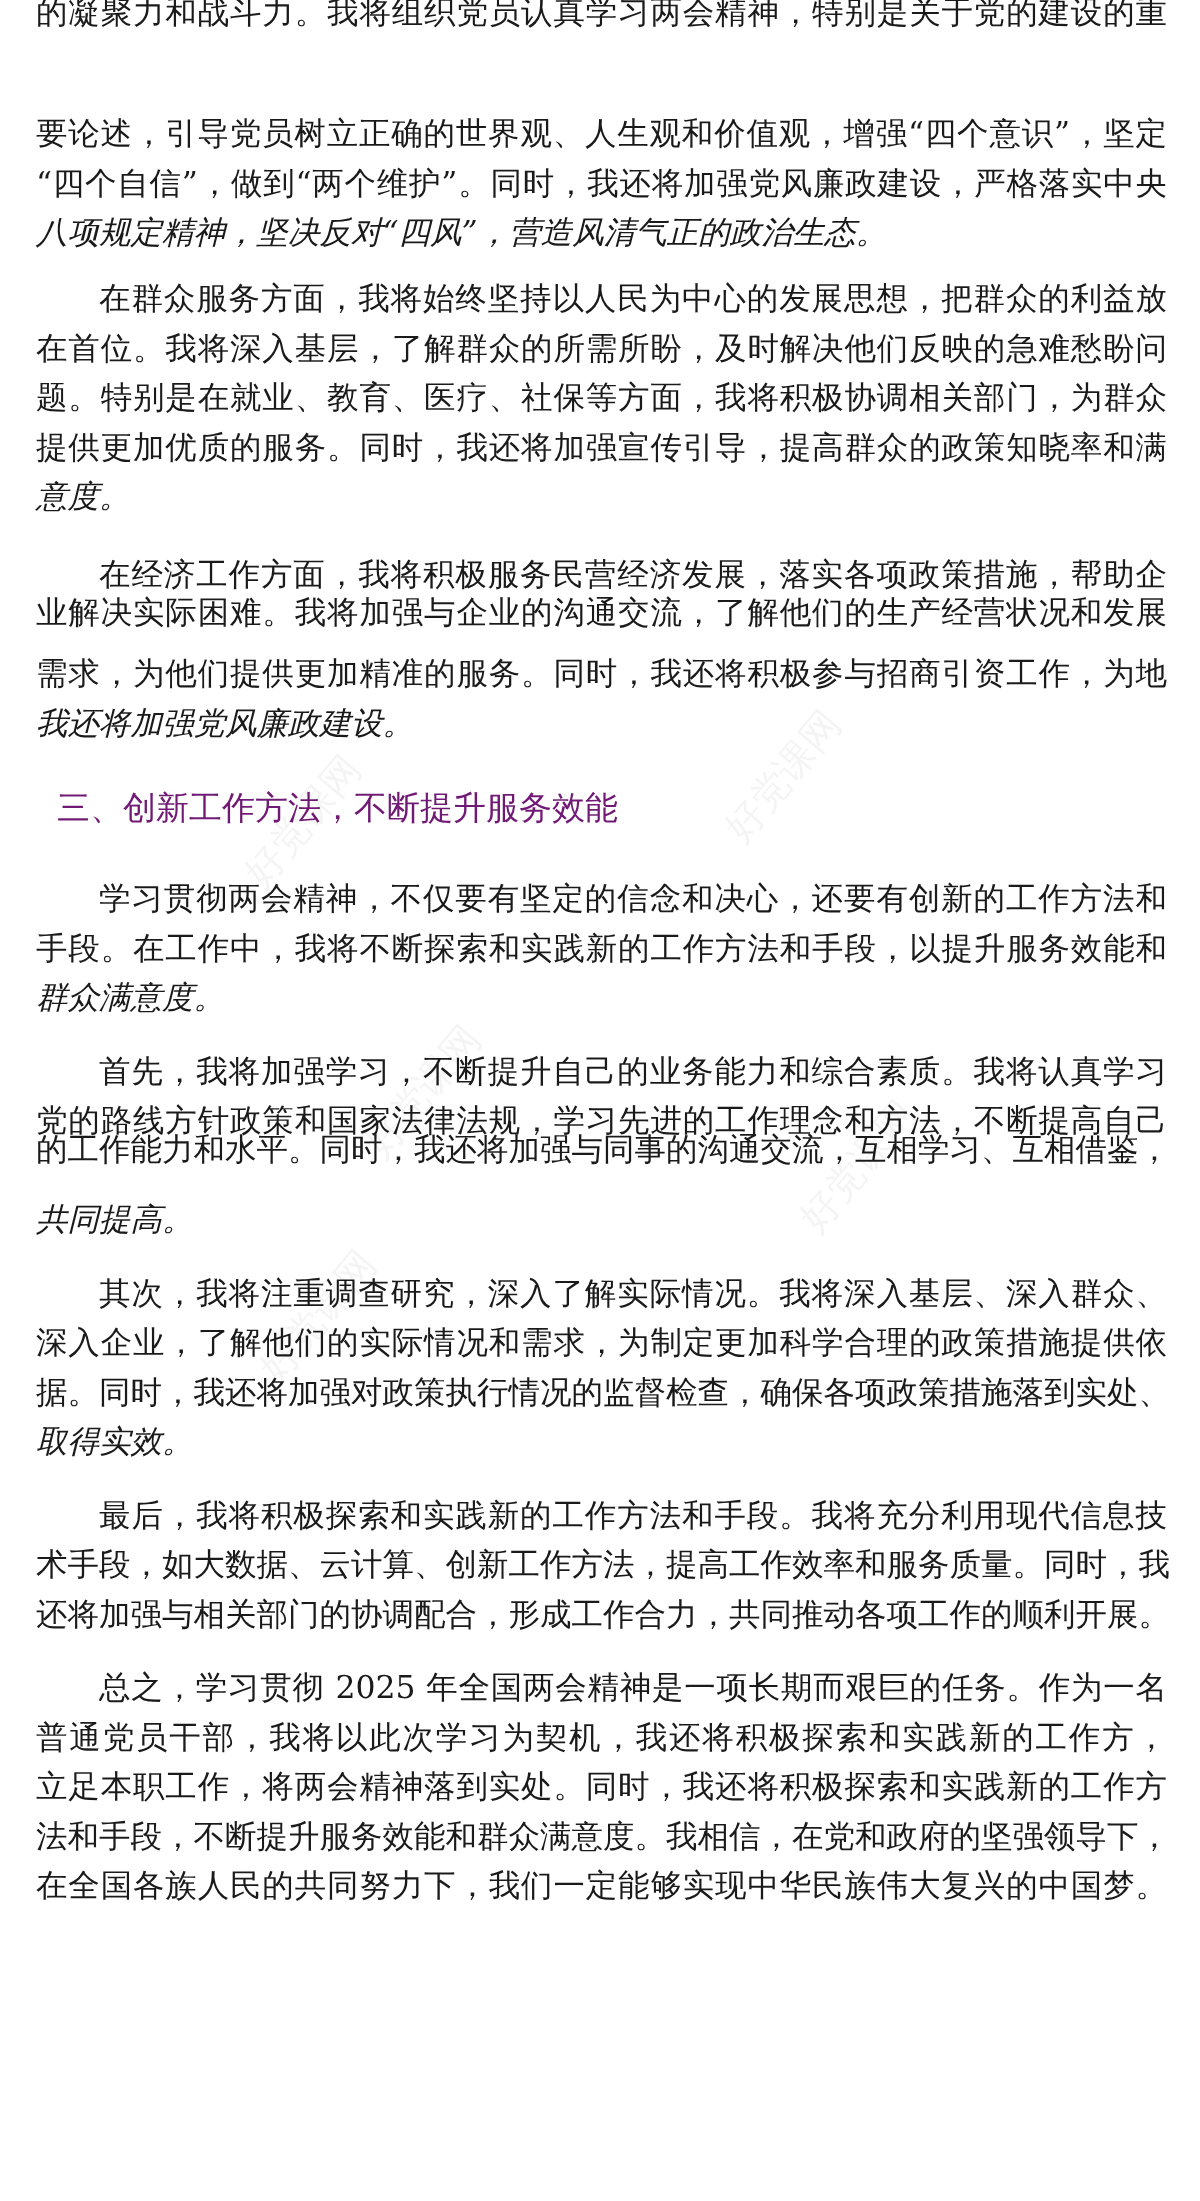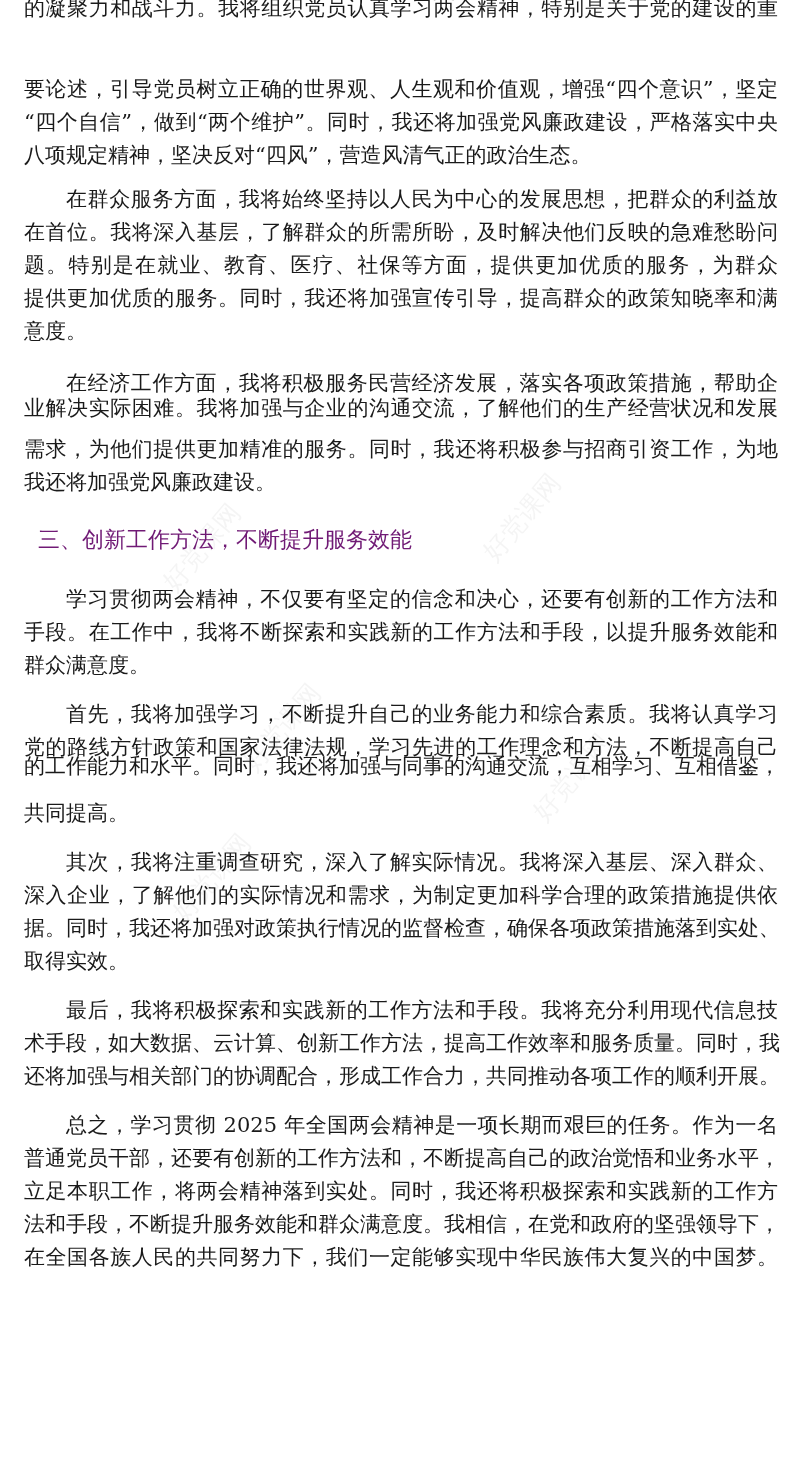--- a/index.html
+++ b/index.html
@@ -1,41 +1,41 @@
 <!DOCTYPE html>
 <html><head>
   <meta charset="utf-8">
   <style>
     html, body { margin: 0; padding: 0; background: #ffffff; }
     body { width: 800px; height: 1467px; position: relative; overflow: hidden;
            font-family: "DejaVu Serif", "Liberation Serif", serif; color: #1a1a1a; }
     .page { position: absolute; left: 24px; top: 0; width: 754px; }
     .line { position: absolute; left: 0; width: 754px; font-size: 21px; line-height: 33px;
             white-space: nowrap; text-align: justify; text-align-last: justify; letter-spacing: 0px; }
-    .line.last { text-align-last: left; }
+    .line.last { text-align-last: left; font-style: italic; }
     .line.indent { padding-left: 42px; width: 712px; }
     .heading { position: absolute; left: 38px; font-size: 22px; line-height: 33px; color: #701a75;
                font-family: "DejaVu Sans", "Liberation Sans", sans-serif; white-space: nowrap; }
     .wm { position: absolute; font-size: 26px; color: rgba(0,0,0,0.045);
           font-family: "DejaVu Sans", sans-serif; transform: rotate(-50deg); white-space: nowrap;
           pointer-events: none; }
   </style>
 </head>
 <body>
 
 <div class="page">
   <div class="line" style="top:-8px">的凝聚力和战斗力。我将组织党员认真学习两会精神，特别是关于党的建设的重</div>
 
   <div class="line" style="top:73px">要论述，引导党员树立正确的世界观、人生观和价值观，增强“四个意识”，坚定</div>
   <div class="line" style="top:106px">“四个自信”，做到“两个维护”。同时，我还将加强党风廉政建设，严格落实中央</div>
   <div class="line last" style="top:139px">八项规定精神，坚决反对“四风”，营造风清气正的政治生态。</div>
 
   <div class="line indent" style="top:183px">在群众服务方面，我将始终坚持以人民为中心的发展思想，把群众的利益放</div>
   <div class="line" style="top:216px">在首位。我将深入基层，了解群众的所需所盼，及时解决他们反映的急难愁盼问</div>
-  <div class="line" style="top:249px">题。特别是在就业、教育、医疗、社保等方面，提供更加优质的服务，为群众</div>
+  <div class="line" style="top:249px">题。特别是在就业、教育、医疗、社保等方面，我将积极协调相关部门，为群众</div>
   <div class="line" style="top:282px">提供更加优质的服务。同时，我还将加强宣传引导，提高群众的政策知晓率和满</div>
   <div class="line last" style="top:315px">意度。</div>
 
   <div class="line indent" style="top:367px">在经济工作方面，我将积极服务民营经济发展，落实各项政策措施，帮助企</div>
   <div class="line" style="top:392px">业解决实际困难。我将加强与企业的沟通交流，了解他们的生产经营状况和发展</div>
   <div class="line" style="top:433px">需求，为他们提供更加精准的服务。同时，我还将积极参与招商引资工作，为地</div>
   <div class="line last" style="top:466px">我还将加强党风廉政建设。</div>
 </div>
 
 <div class="heading" style="top:523px">三、创新工作方法，不断提升服务效能</div>
@@ -53,21 +53,21 @@
   <div class="line indent" style="top:846px">其次，我将注重调查研究，深入了解实际情况。我将深入基层、深入群众、</div>
   <div class="line" style="top:879px">深入企业，了解他们的实际情况和需求，为制定更加科学合理的政策措施提供依</div>
   <div class="line" style="top:912px">据。同时，我还将加强对政策执行情况的监督检查，确保各项政策措施落到实处、</div>
   <div class="line last" style="top:945px">取得实效。</div>
 
   <div class="line indent" style="top:994px">最后，我将积极探索和实践新的工作方法和手段。我将充分利用现代信息技</div>
   <div class="line" style="top:1027px">术手段，如大数据、云计算、创新工作方法，提高工作效率和服务质量。同时，我</div>
   <div class="line" style="top:1060px">还将加强与相关部门的协调配合，形成工作合力，共同推动各项工作的顺利开展。</div>
 
   <div class="line indent" style="top:1109px">总之，学习贯彻 2025 年全国两会精神是一项长期而艰巨的任务。作为一名</div>
-  <div class="line" style="top:1142px">普通党员干部，还要有创新的工作方法和，不断提高自己的政治觉悟和业务水平，</div>
+  <div class="line" style="top:1142px">普通党员干部，我将以此次学习为契机，我还将积极探索和实践新的工作方，</div>
   <div class="line" style="top:1175px">立足本职工作，将两会精神落到实处。同时，我还将积极探索和实践新的工作方</div>
   <div class="line" style="top:1208px">法和手段，不断提升服务效能和群众满意度。我相信，在党和政府的坚强领导下，</div>
   <div class="line" style="top:1241px">在全国各族人民的共同努力下，我们一定能够实现中华民族伟大复兴的中国梦。</div>
 </div>
 
 <div class="wm" style="left:150px; top:530px">好党课网</div>
 <div class="wm" style="left:470px; top:500px">好党课网</div>
 <div class="wm" style="left:230px; top:710px">好党课网</div>
 <div class="wm" style="left:520px; top:760px">好党课网</div>
 <div class="wm" style="left:160px; top:860px">好党课网</div>

